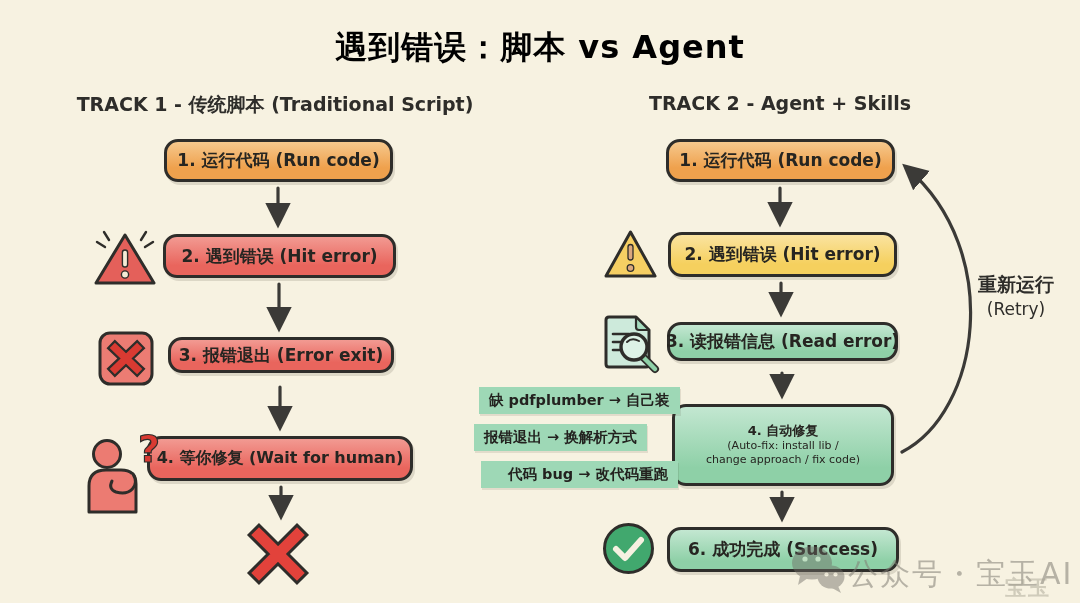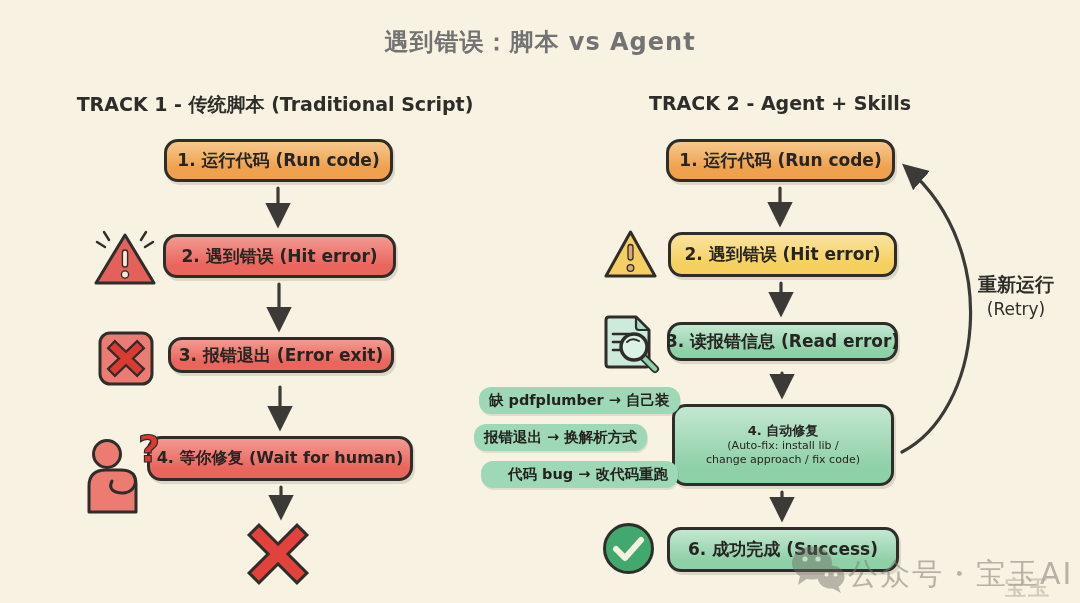--- a/index.html
+++ b/index.html
@@ -12,23 +12,23 @@
     width: 1080px;
     height: 603px;
     background: #f7f2e1;
     overflow: hidden;
     color: #2e2d2a;
   }
   .title {
     position: absolute;
     top: 26px; left: 0; width: 100%;
     text-align: center;
-    font-size: 24px;
+    font-size: 32px;
     font-weight: 700;
-    color: #737373;
+    color: #000000;
     letter-spacing: 1px;
   }
   .track-header {
     position: absolute;
     font-size: 19px;
     font-weight: 700;
     color: #2e2d2a;
     text-align: center;
     white-space: nowrap;
   }
@@ -65,21 +65,21 @@
     left: 672px; top: 404px; width: 222px; height: 82px;
     flex-direction: column; line-height: 1.25;
   }
   #box-r4 .r4-title { font-size: 13px; font-weight: 700; }
   #box-r4 .r4-sub   { font-size: 11px; font-weight: 500; }
   #box-r6 { left: 667px; top: 527px; width: 232px; height: 45px; }
 
   .pill {
     position: absolute;
     background: #9ed8b6;
-    border-radius: 12px;
+    border-radius: 0;
     padding: 4px 10px;
     font-size: 14.5px;
     font-weight: 600;
     color: #23221f;
     white-space: nowrap;
     box-shadow: 1px 2px 0 rgba(70,62,48,0.12);
   }
   #pill-1 { left: 479px; top: 387px; }
   #pill-2 { left: 474px; top: 424px; }
   #pill-3 { left: 481px; top: 461px; padding-left: 27px; }

